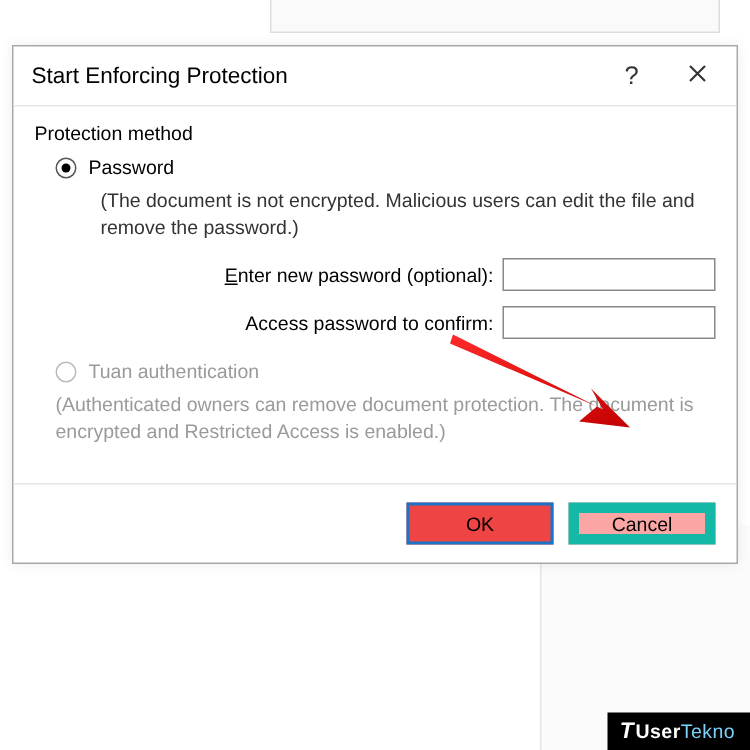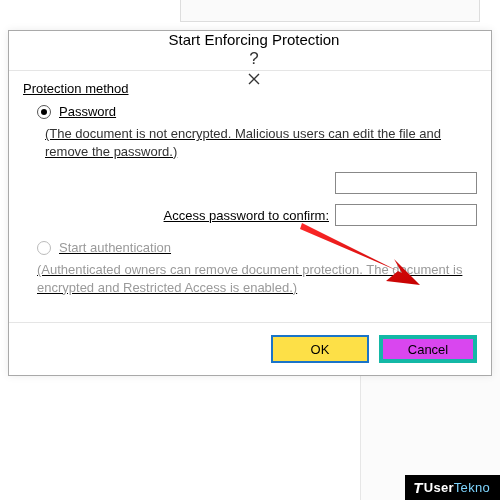--- a/index.html
+++ b/index.html
@@ -30,40 +30,38 @@
     border: 1px solid #a9a9a9;
     background: #fff;
     box-shadow: 0 0 8px rgba(0,0,0,0.08);
   }
   .titlebar {
     display: flex;
     align-items: center;
     height: 40px;
     padding: 0 4px 0 12px;
     border-bottom: 1px solid #e5e5e5;
-    flex-direction: column;
   }
   .title {
     flex: 1;
     font-size: 15px;
     color: #000;
   }
   .tb-btn {
     width: 44px; height: 38px;
     display: flex; align-items: center; justify-content: center;
     font-size: 16px; color: #333;
     background: transparent;
     border: none;
   }
   .tb-btn.help { font-size: 17px; }
   .tb-btn.close svg { width: 12px; height: 12px; }
 
   .body {
     padding: 6px 14px 14px 14px;
-    text-decoration: underline;
   }
   .section-label {
     font-size: 13px;
     color: #000;
     margin: 4px 0 8px 0;
   }
   .indent1 { margin-left: 14px; }
   .indent2 { margin-left: 32px; }
 
   .radio-row {
@@ -119,27 +117,27 @@
   .button-row {
     display: flex;
     justify-content: flex-end;
     border-top: 1px solid #e5e5e5;
     padding: 12px 14px;
     gap: 10px;
   }
   .btn {
     min-width: 98px; height: 28px;
     font-size: 13px;
-    background: #d946ef;
-    border: 4px solid #14b8a6;
+    background: #fca5a5;
+    border: 7px solid #14b8a6;
     padding: 0;
   }
   .btn.default {
     border: 2px solid #1a74c8;
-    background: #fde047;
+    background: #ef4444;
   }
 
   
   .arrow {
     position: absolute;
     left: 292px; top: 215px;
     width: 130px; height: 80px;
     pointer-events: none;
   }
 
@@ -183,35 +181,36 @@
   </div>
 
   <div class="body">
     <div class="section-label">Protection method</div>
 
     <div class="indent1">
       <div class="radio-row">
         <span class="radio checked"></span>
         <span class="radio-label">Password</span>
       </div>
-      <div class="hint indent2" style="margin-left:8px">(The document is not encrypted. Malicious users can edit the file and remove the password.)</div>
+      <div class="hint indent2" style="margin-left:30px">(The document is not encrypted. Malicious users can edit the file and remove the password.)</div>
 
       <div class="field-row">
+        <span class="field-label"><span class="ul">E</span><span>nter new password (optional):</span></span>
         <input type="password" class="pw-input" value="" style="">
       </div>
       <div class="field-row">
         <span class="field-label">Access password to confirm:</span>
         <input type="password" class="pw-input" value="" style="">
       </div>
     </div>
 
     <div class="indent1" style="margin-top:14px">
       <div class="radio-row">
         <span class="radio disabled"></span>
-        <span class="radio-label disabled-text">Start authentication</span>
+        <span class="radio-label disabled-text">Tuan authentication</span>
       </div>
       <div class="hint disabled" style="margin-left:0">(Authenticated owners can remove document protection. The document is encrypted and Restricted Access is enabled.)</div>
     </div>
   </div>
 
   <div class="button-row">
     <button class="btn default">OK</button>
     <button class="btn">Cancel</button>
   </div>
 </div>

